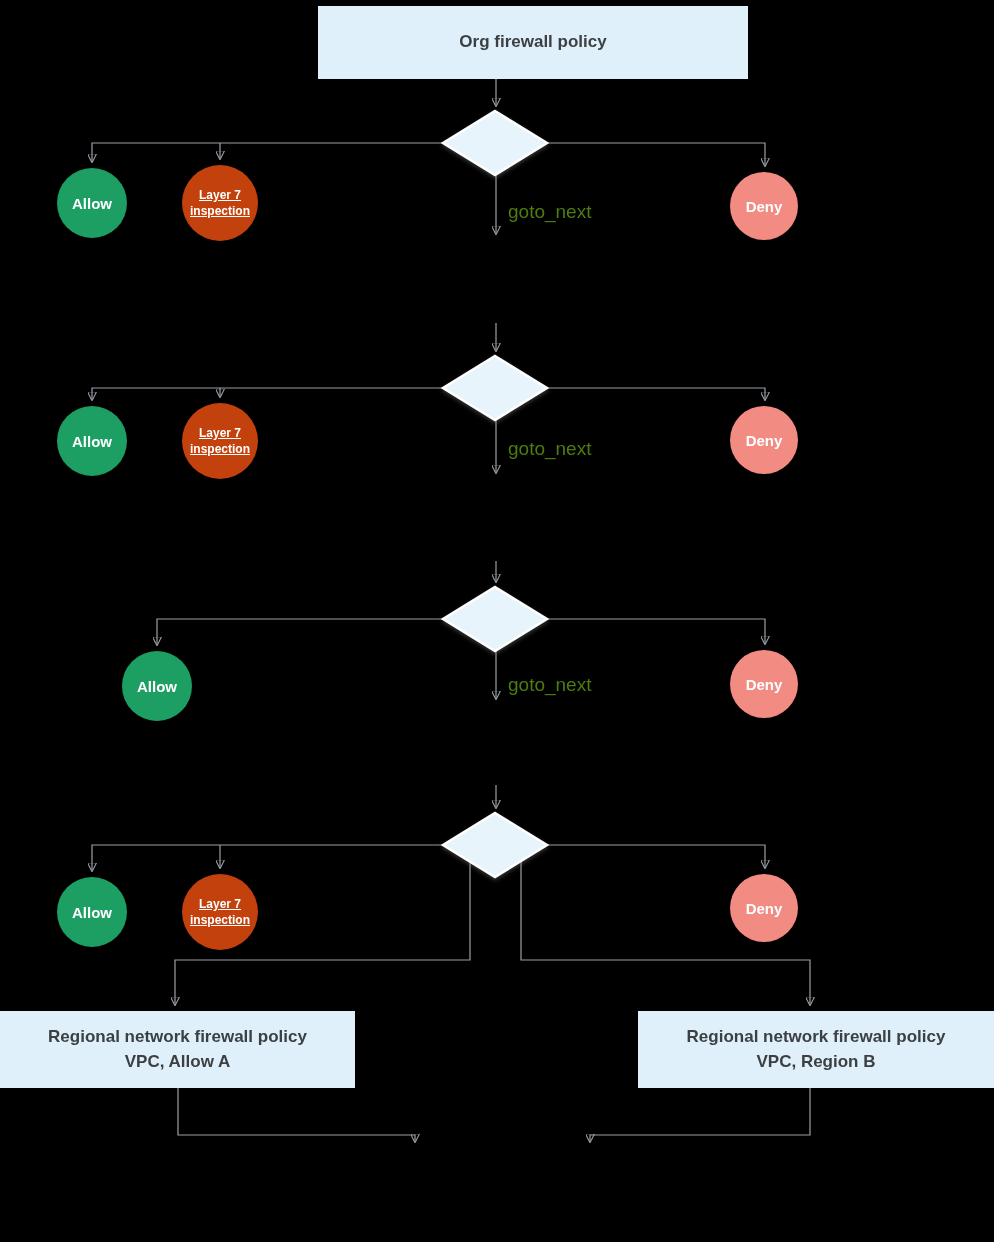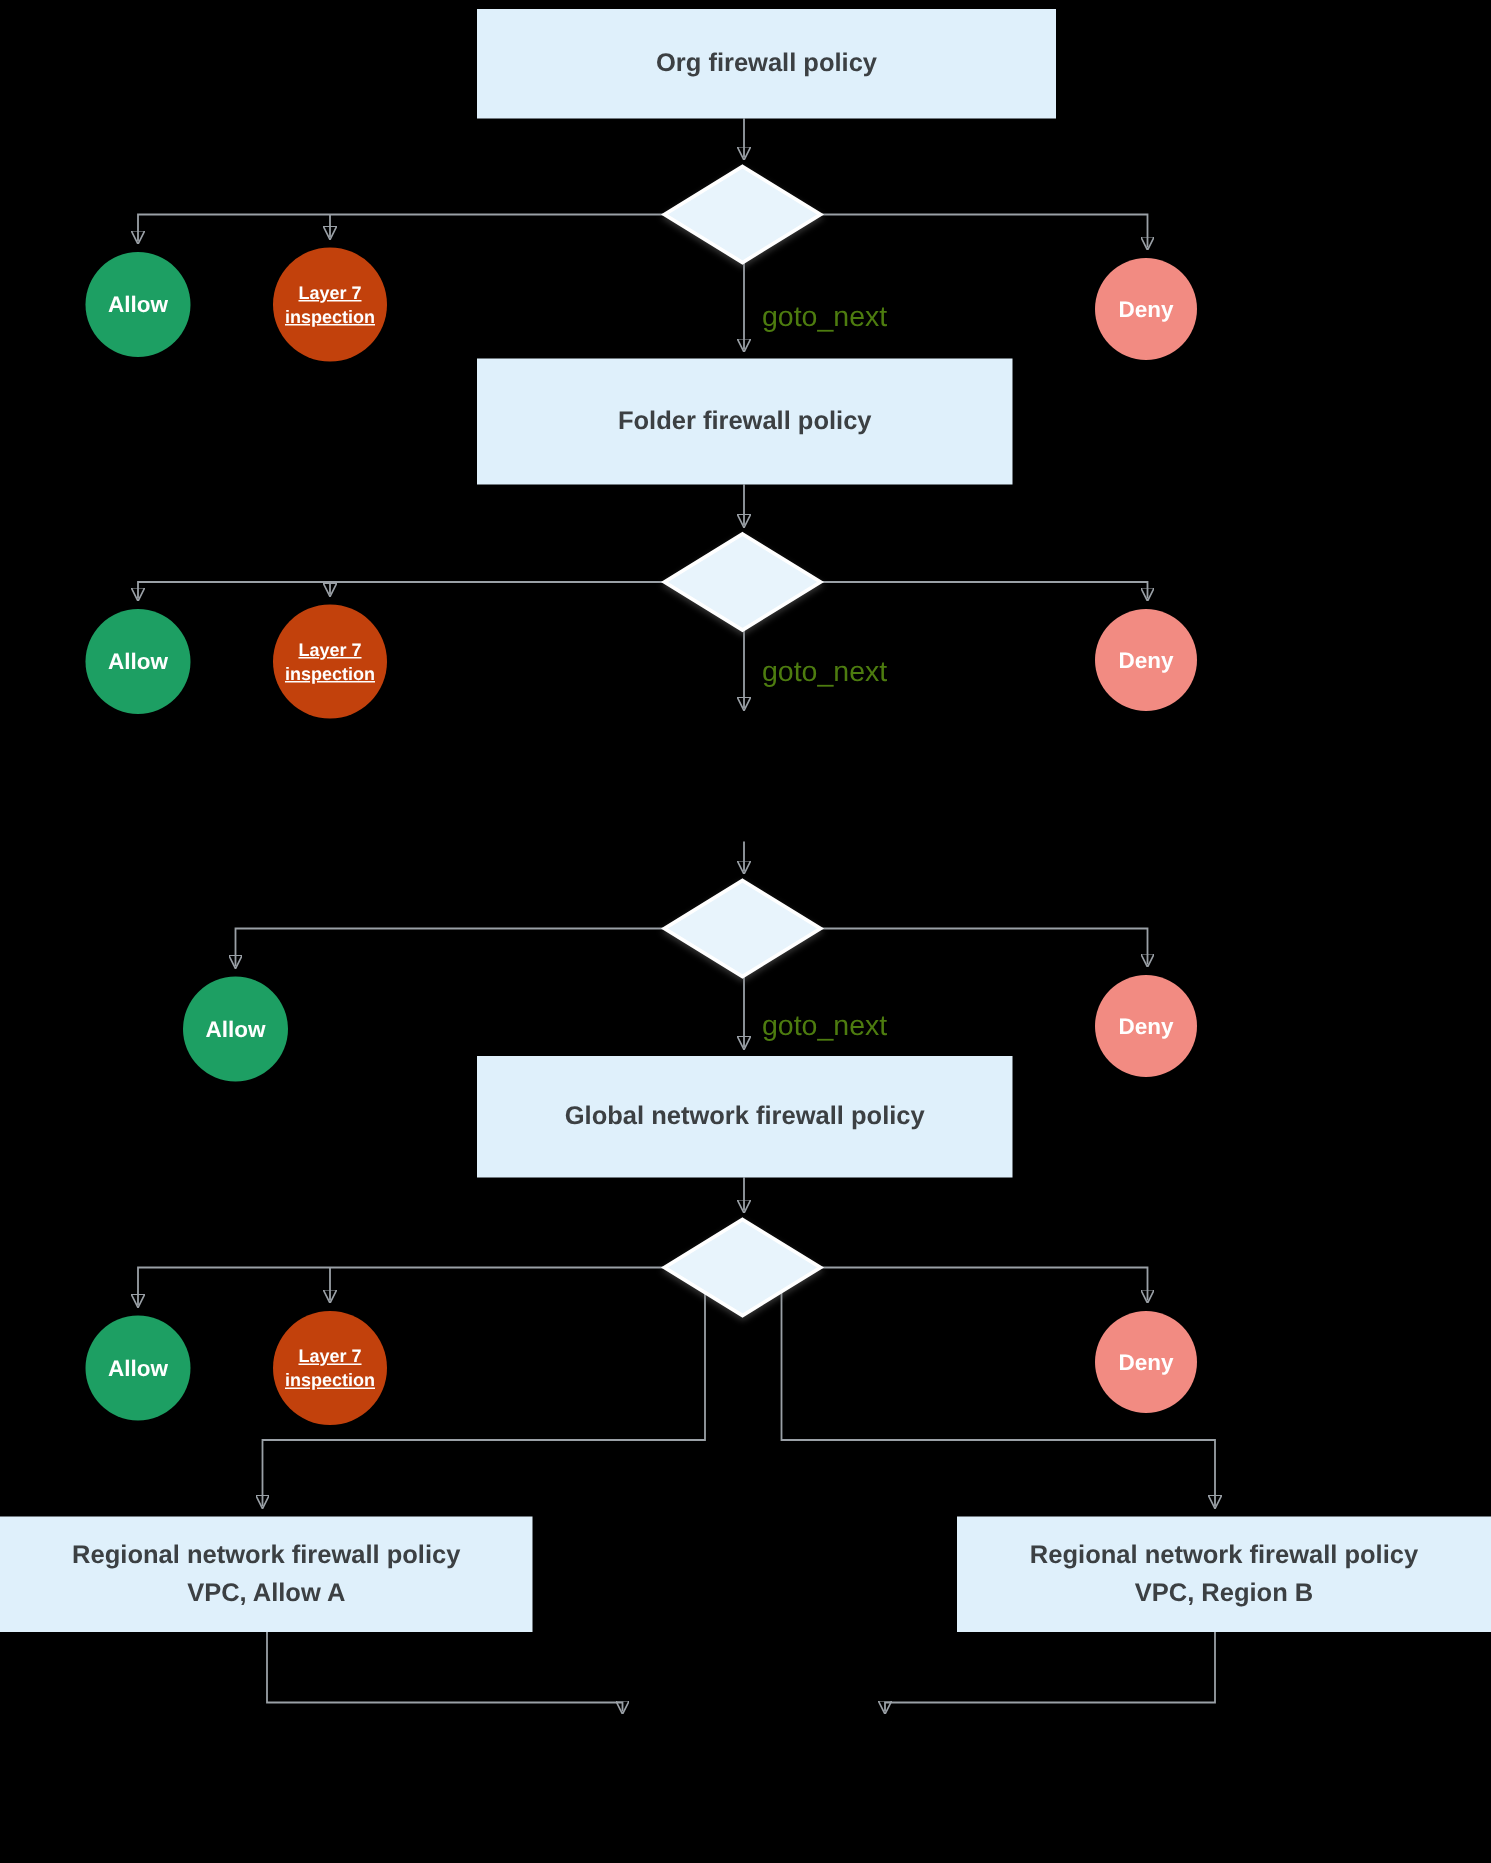--- a/index.html
+++ b/index.html
@@ -65,32 +65,26 @@
 
     <path d="M178 1088 V 1135 H 415 V 1141" marker-end="url(#arrow)"></path>
     <path d="M810 1088 V 1135 H 590 V 1141" marker-end="url(#arrow)"></path>
 
     <polygon class="diamond" points="495,111 547,143 495,175 443,143"></polygon>
     <polygon class="diamond" points="495,356 547,388 495,420 443,388"></polygon>
     <polygon class="diamond" points="495,587 547,619 495,651 443,619"></polygon>
     <polygon class="diamond" points="495,813 547,845 495,877 443,845"></polygon>
   </svg>
 
-  <div class="node" style="left:318px;top:6px;width:386px;height:73px">
+  <div class="node" style="left:318px;top:6px;width:430px;height:73px">
     <span>Org firewall policy</span>
   </div>
 
-  <div class="node" style="left:318px;top:239px;width:357px;height:84px">
-    <span>Folder firewall policy</span>
-  </div>
 
 
-  <div class="node" style="left:318px;top:704px;width:357px;height:81px">
-    <span>Global network firewall policy</span>
-  </div>
 
   <div class="node" style="left:0px;top:1011px;width:355px;height:77px">
     <span>Regional network firewall policy</span>
     <span>VPC, Allow A</span>
   </div>
 
   <div class="node" style="left:638px;top:1011px;width:356px;height:77px">
     <span>Regional network firewall policy</span>
     <span>VPC, Region B</span>
   </div>

